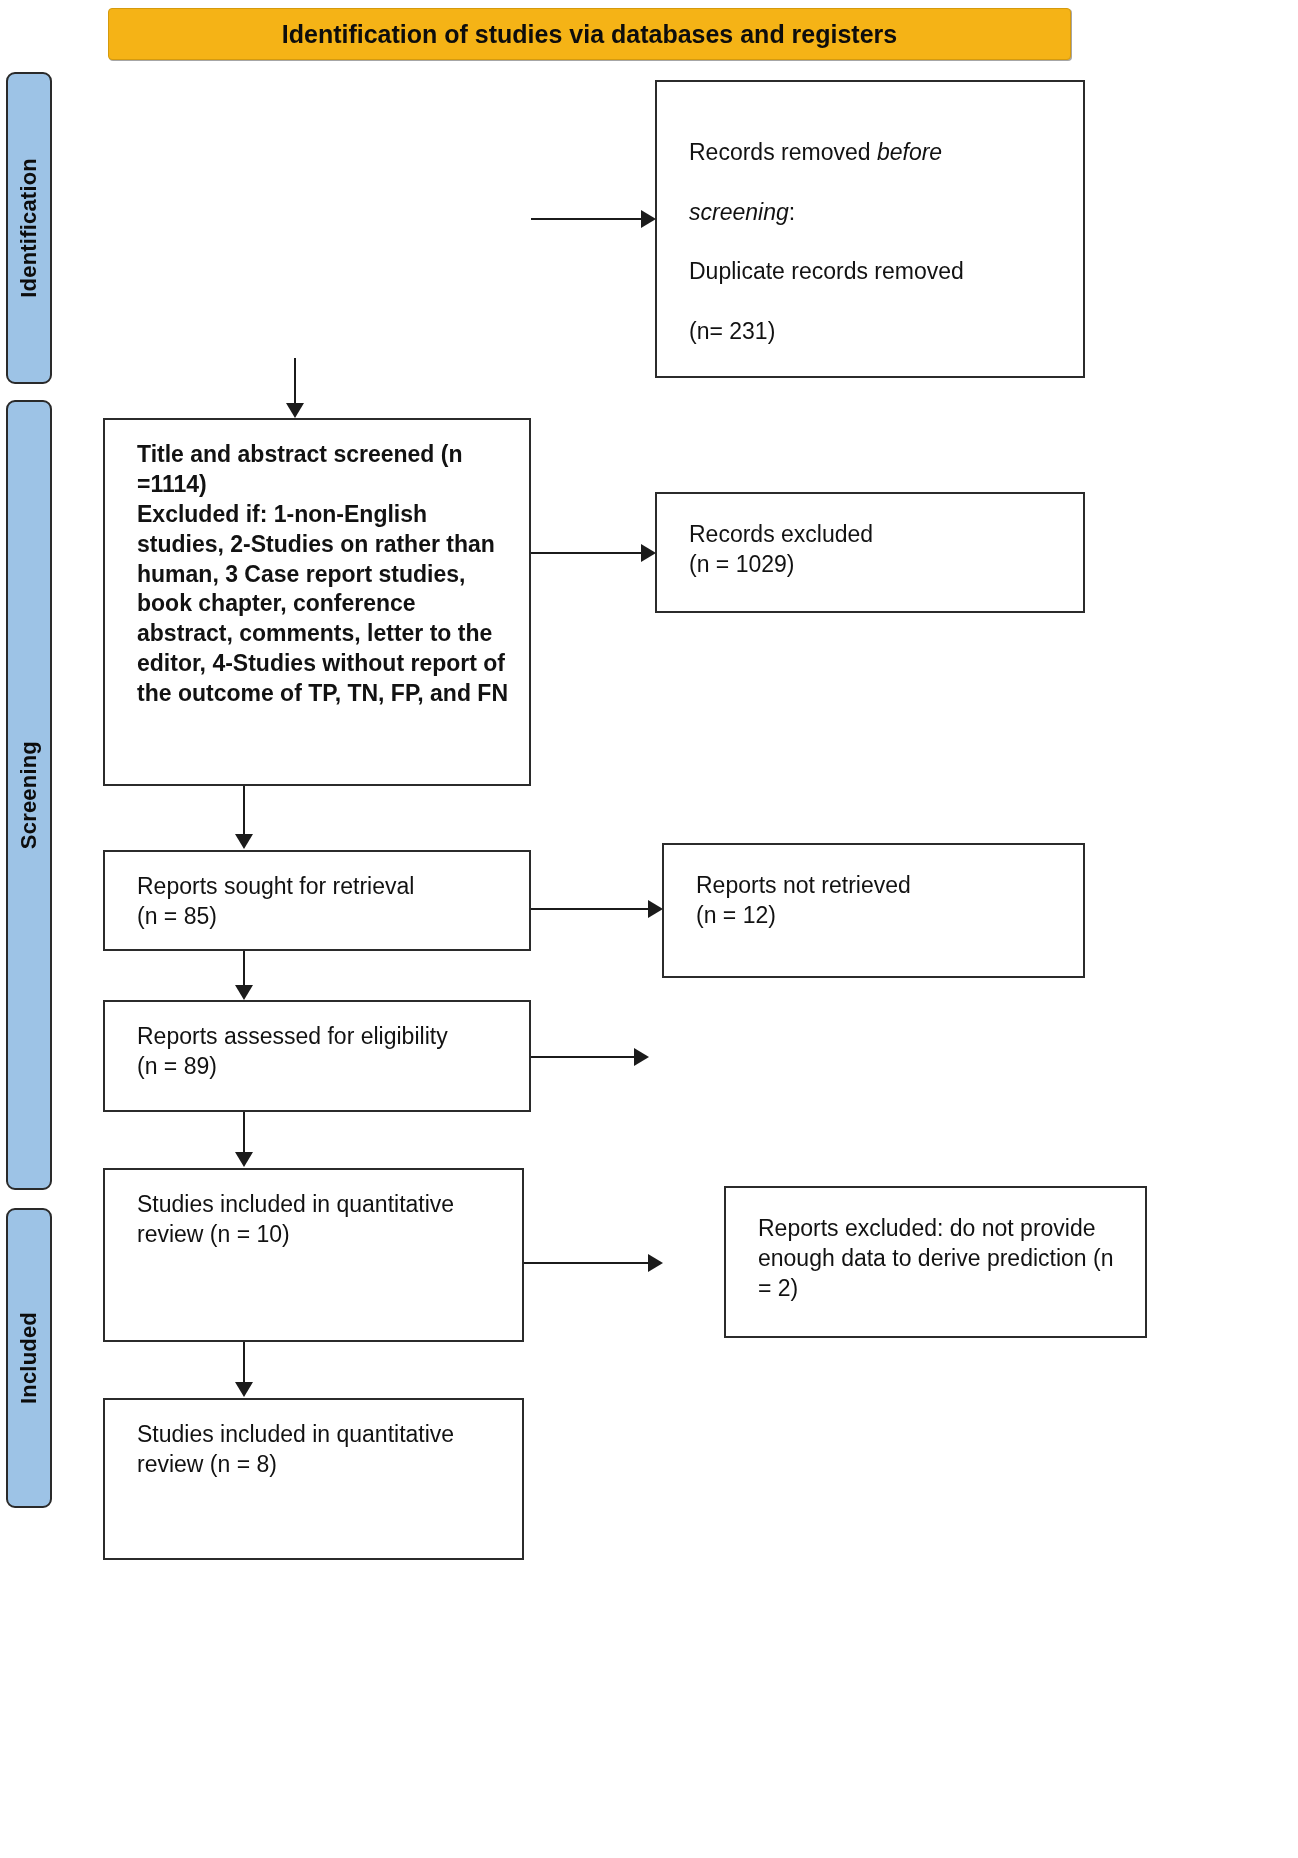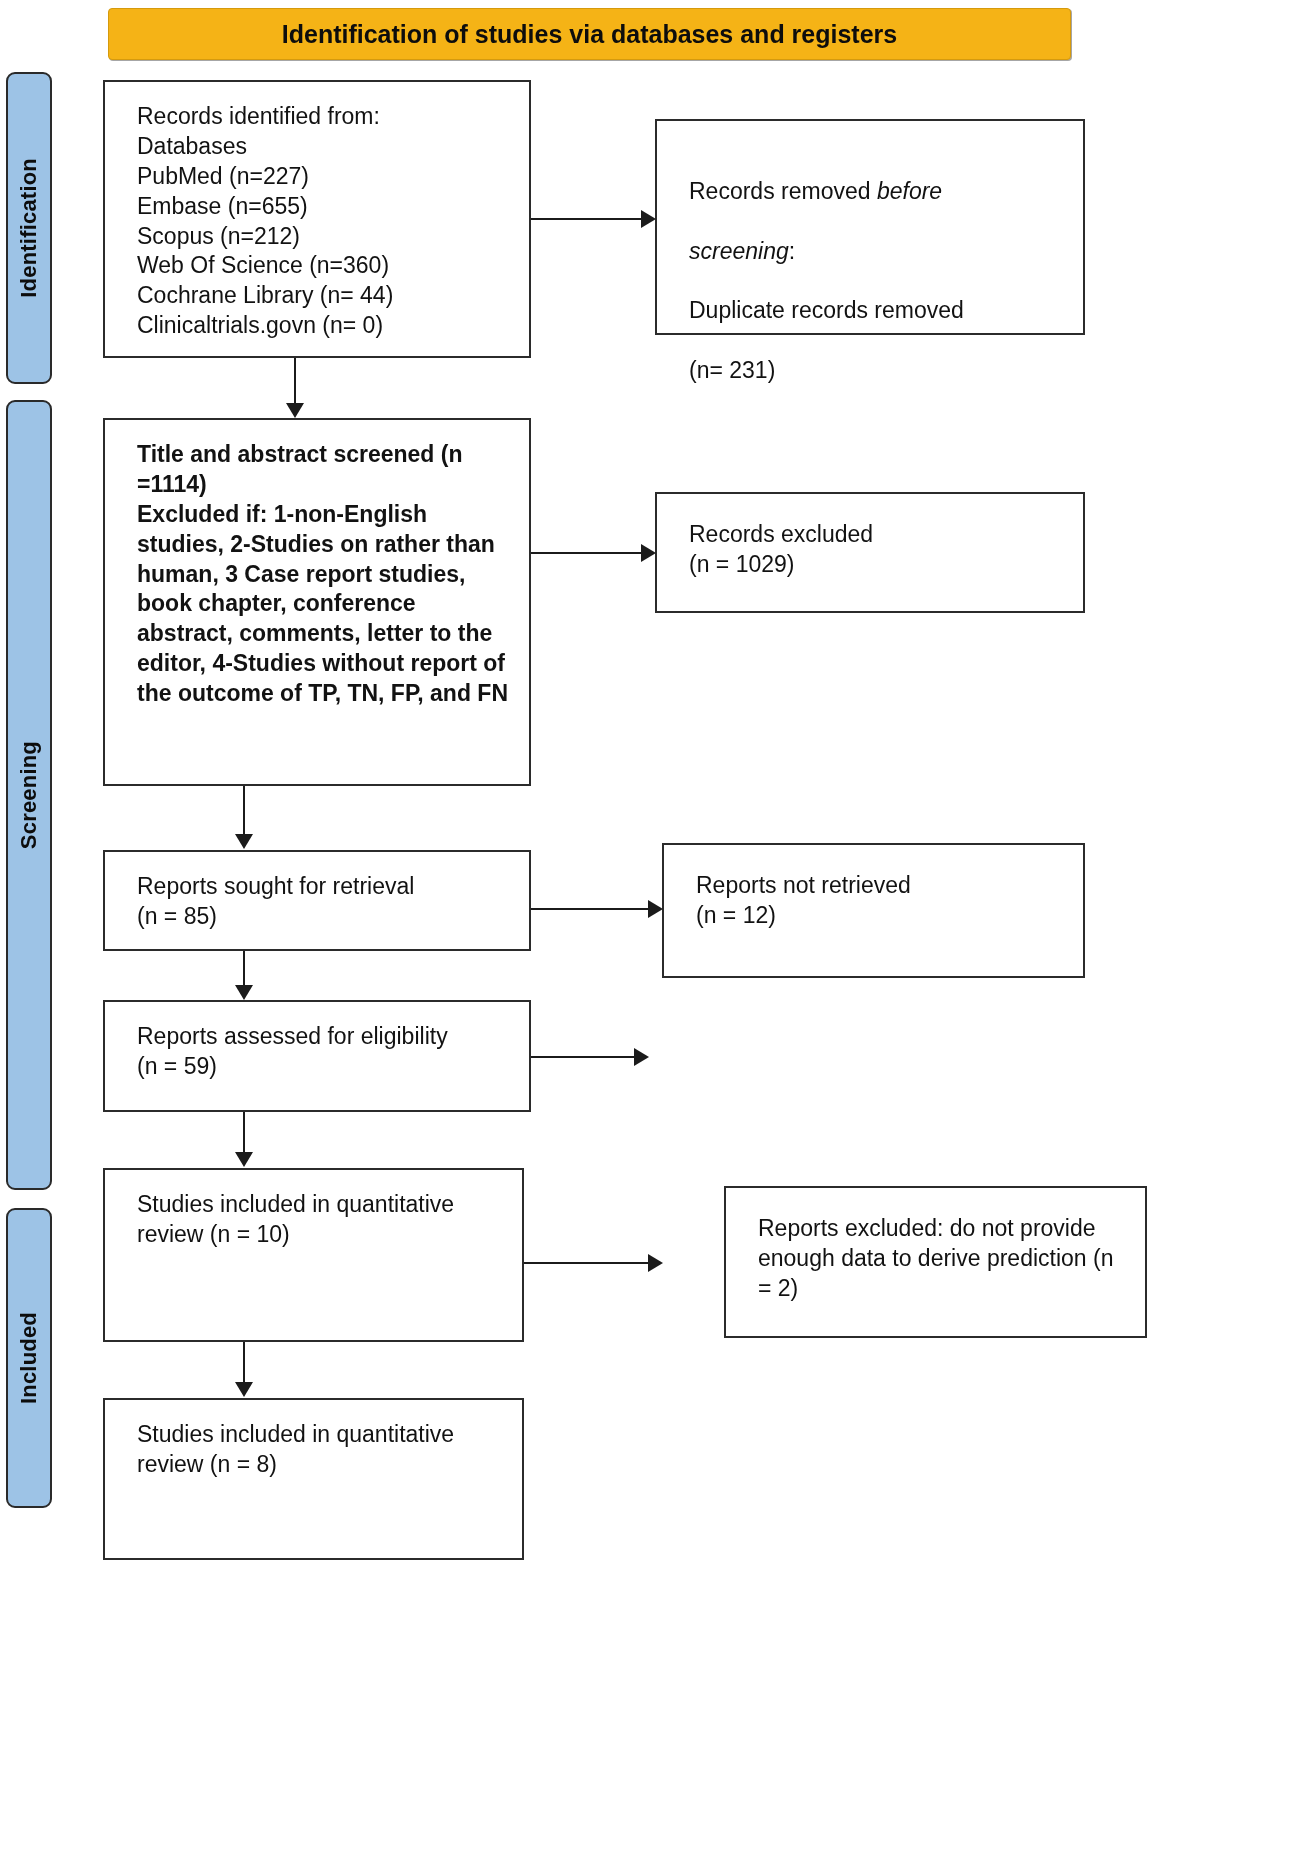--- a/index.html
+++ b/index.html
@@ -74,21 +74,21 @@
     padding: 20px 14px 10px 32px;
     font-size: 23px;
     line-height: 1.30;
     color: #121212;
     white-space: pre-line;
   }
   .box.tight { padding-top: 26px; }
 
   
   #box-records-identified   { left: 103px; top: 80px;   width: 428px; height: 278px; }
-  #box-records-removed      { left: 655px; top: 80px;   width: 430px; height: 216px; margin-top: 39px; }
+  #box-records-removed      { left: 655px; top: 80px;   width: 430px; height: 298px; }
   #box-title-abstract       { left: 103px; top: 418px;  width: 428px; height: 368px; font-weight: bold; }
   #box-records-excluded     { left: 655px; top: 492px;  width: 430px; height: 121px; }
   #box-reports-sought       { left: 103px; top: 850px;  width: 428px; height: 101px; }
   #box-reports-not-retrieved{ left: 662px; top: 843px;  width: 423px; height: 135px; }
   #box-reports-assessed     { left: 103px; top: 1000px; width: 428px; height: 112px; }
   #box-reports-excluded-2   { left: 648px; top: 1000px; width: 437px; height: 162px; }
   #box-studies-included-10  { left: 103px; top: 1168px; width: 421px; height: 174px; }
   #box-reports-excluded-3   { left: 698px; top: 1186px; width: 423px; height: 152px; margin-left: 26px; }
   #box-studies-included-8   { left: 103px; top: 1398px; width: 421px; height: 162px; }
 
@@ -126,28 +126,20 @@
   <div class="stage" id="stage-identification">
     <span>Identification</span>
   </div>
   <div class="stage" id="stage-screening">
     <span>Screening</span>
   </div>
   <div class="stage" id="stage-included">
     <span>Included</span>
   </div>
 
-  <div class="box" id="box-records-identified">Records identified from:
-    Databases
-     PubMed (n=227)
-    Embase (n=655)
-    Scopus (n=212)
-    Web Of Science (n=360)
-    Cochrane Library (n= 44)
-    Clinicaltrials.govn (n= 0)</div>
 
   <div class="box tight" id="box-records-removed">
     <span>Records removed </span><span class="italic">before</span><br>
     <span class="italic">screening</span><span>:</span><br>
     <span>    Duplicate records removed</span><br>
     <span>    (n= 231)</span>
   </div>
 
   <div class="ln h" style="left:531px; top:218px; width:110px;"></div>
   <div class="arrow-right" style="left:641px; top:210px;"></div>
@@ -173,21 +165,21 @@
   <div class="box tight" id="box-reports-not-retrieved">Reports not retrieved
 (n = 12)</div>
 
   <div class="ln h" style="left:531px; top:908px; width:117px;"></div>
   <div class="arrow-right" style="left:648px; top:900px;"></div>
 
   <div class="ln v" style="left:243px; top:951px; height:34px;"></div>
   <div class="arrow-down" style="left:235px; top:985px;"></div>
 
   <div class="box" id="box-reports-assessed">Reports assessed for eligibility
-(n = 59)</div>
+(n = 89)</div>
 
 
   <div class="ln h" style="left:531px; top:1056px; width:103px;"></div>
   <div class="arrow-right" style="left:634px; top:1048px;"></div>
 
   <div class="ln v" style="left:243px; top:1112px; height:40px;"></div>
   <div class="arrow-down" style="left:235px; top:1152px;"></div>
 
   <div class="box" id="box-studies-included-10">Studies included in quantitative review (n = 10)</div>
 

